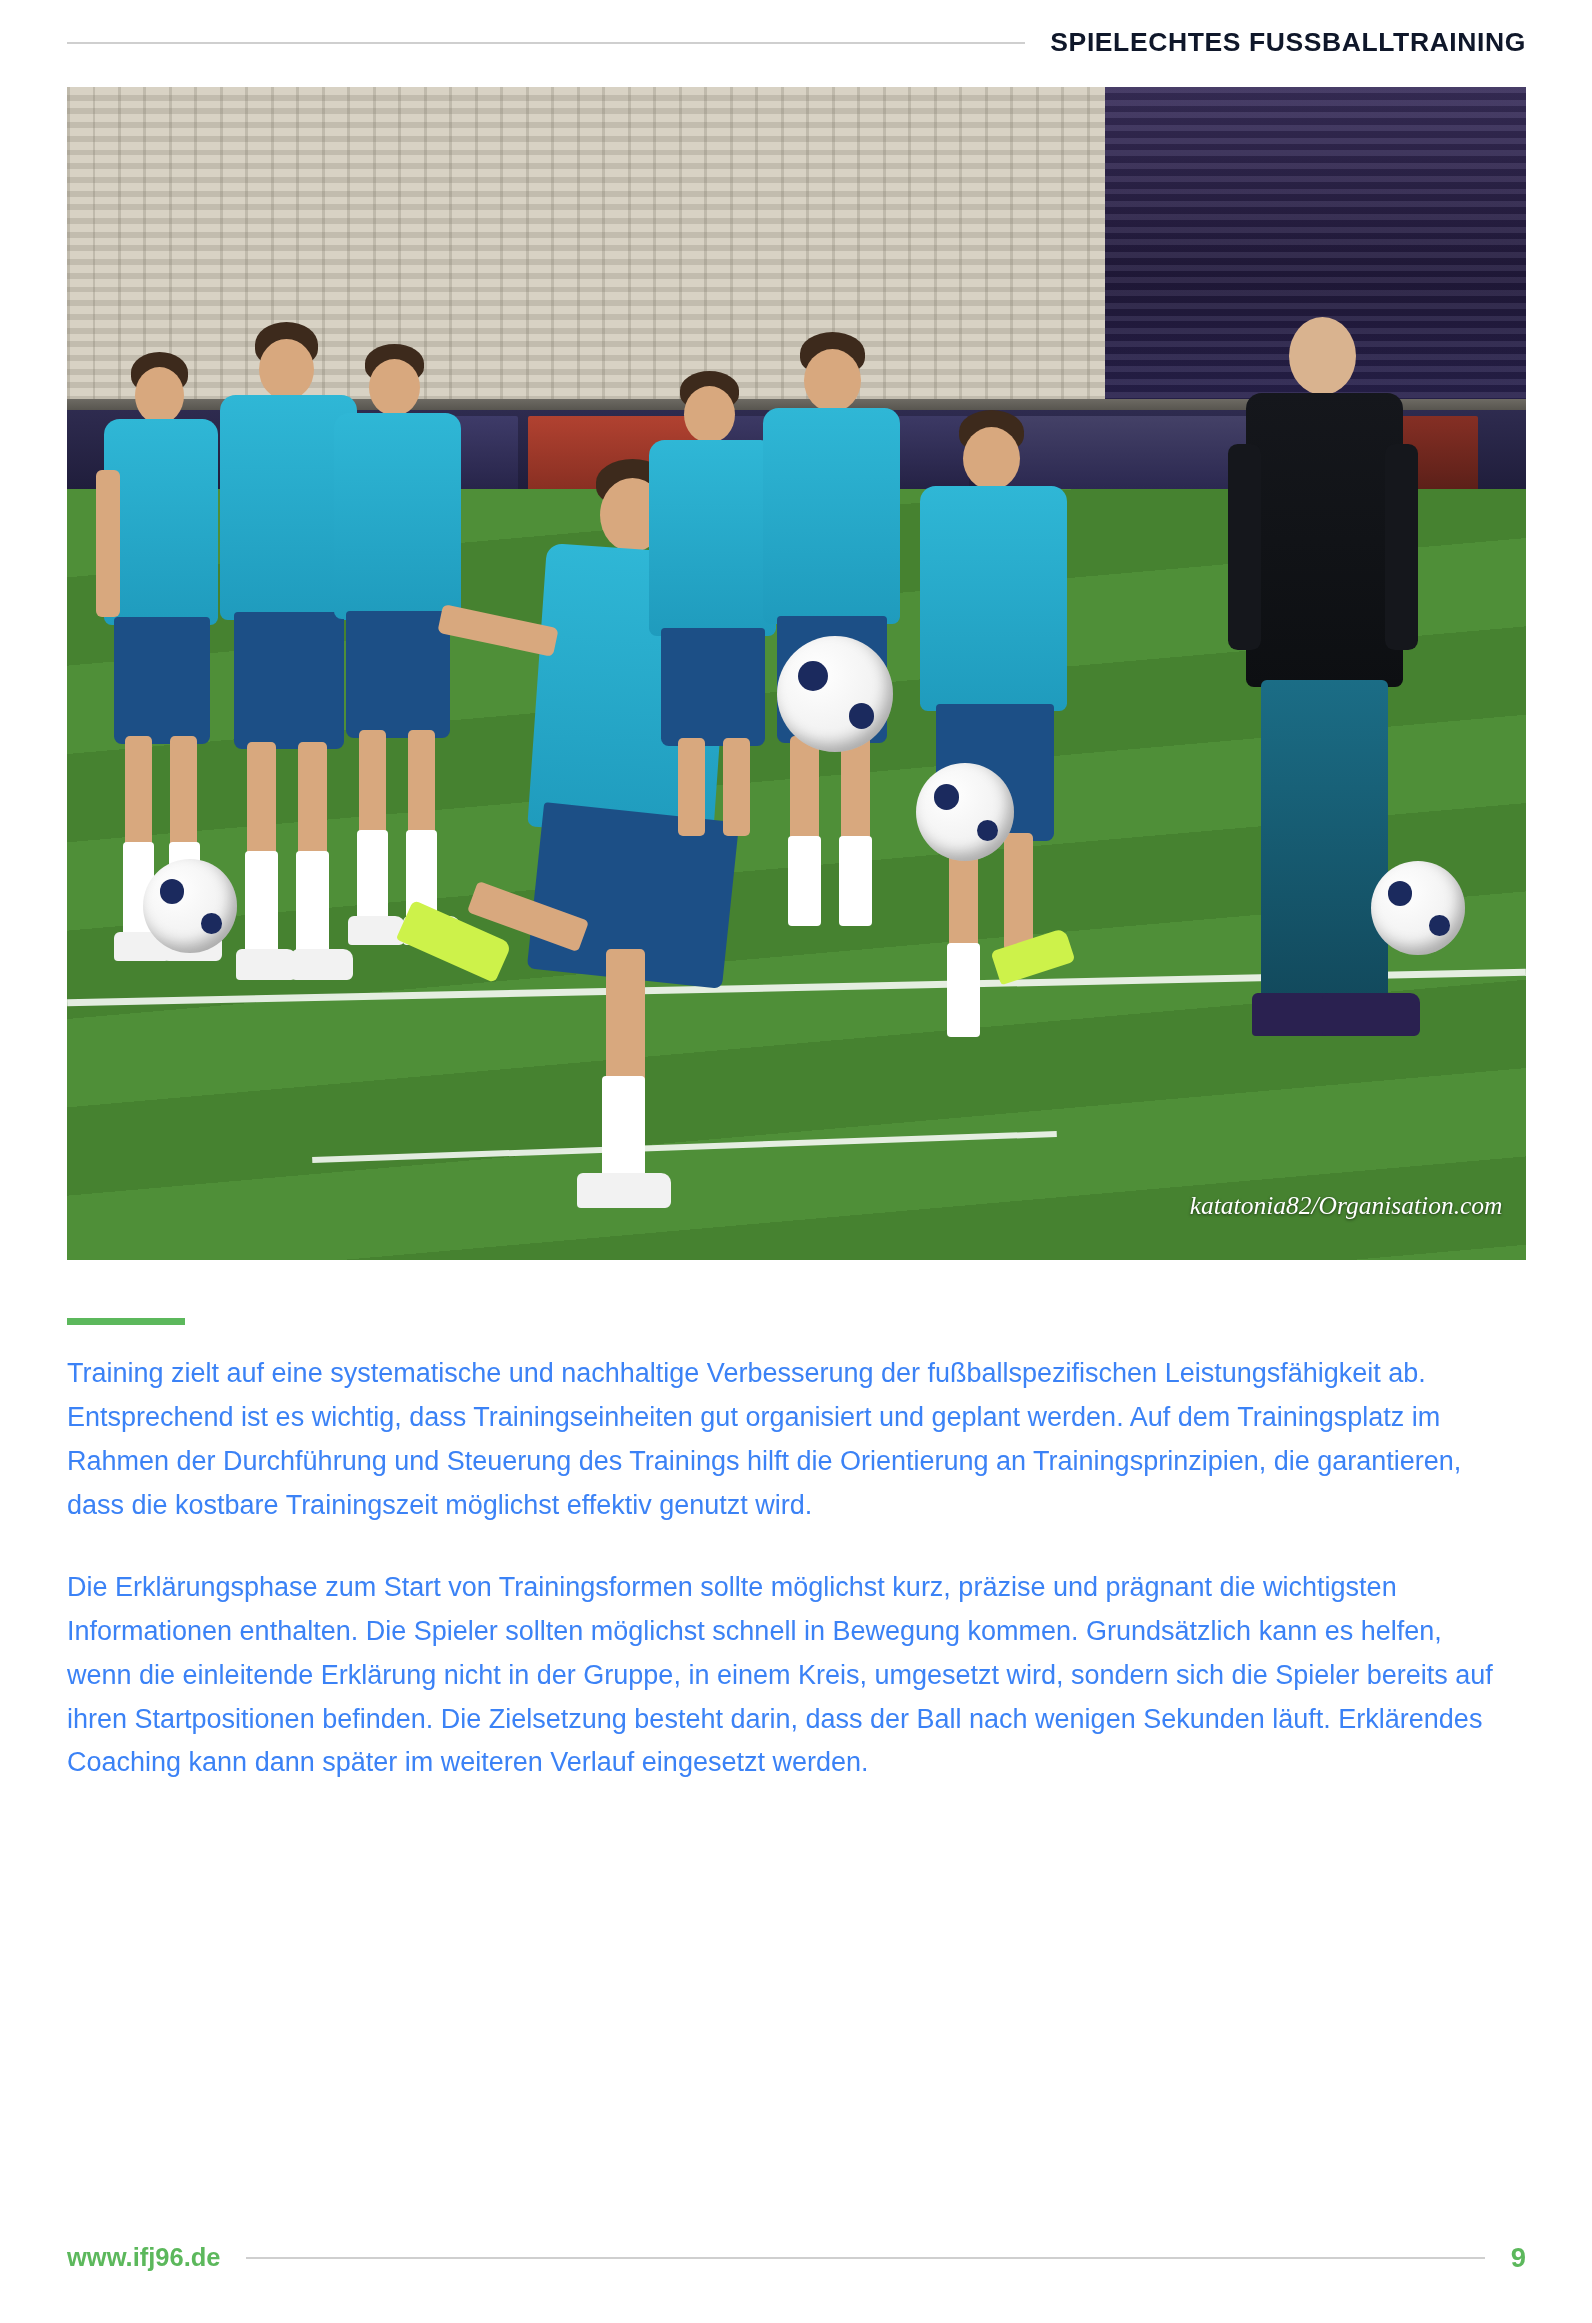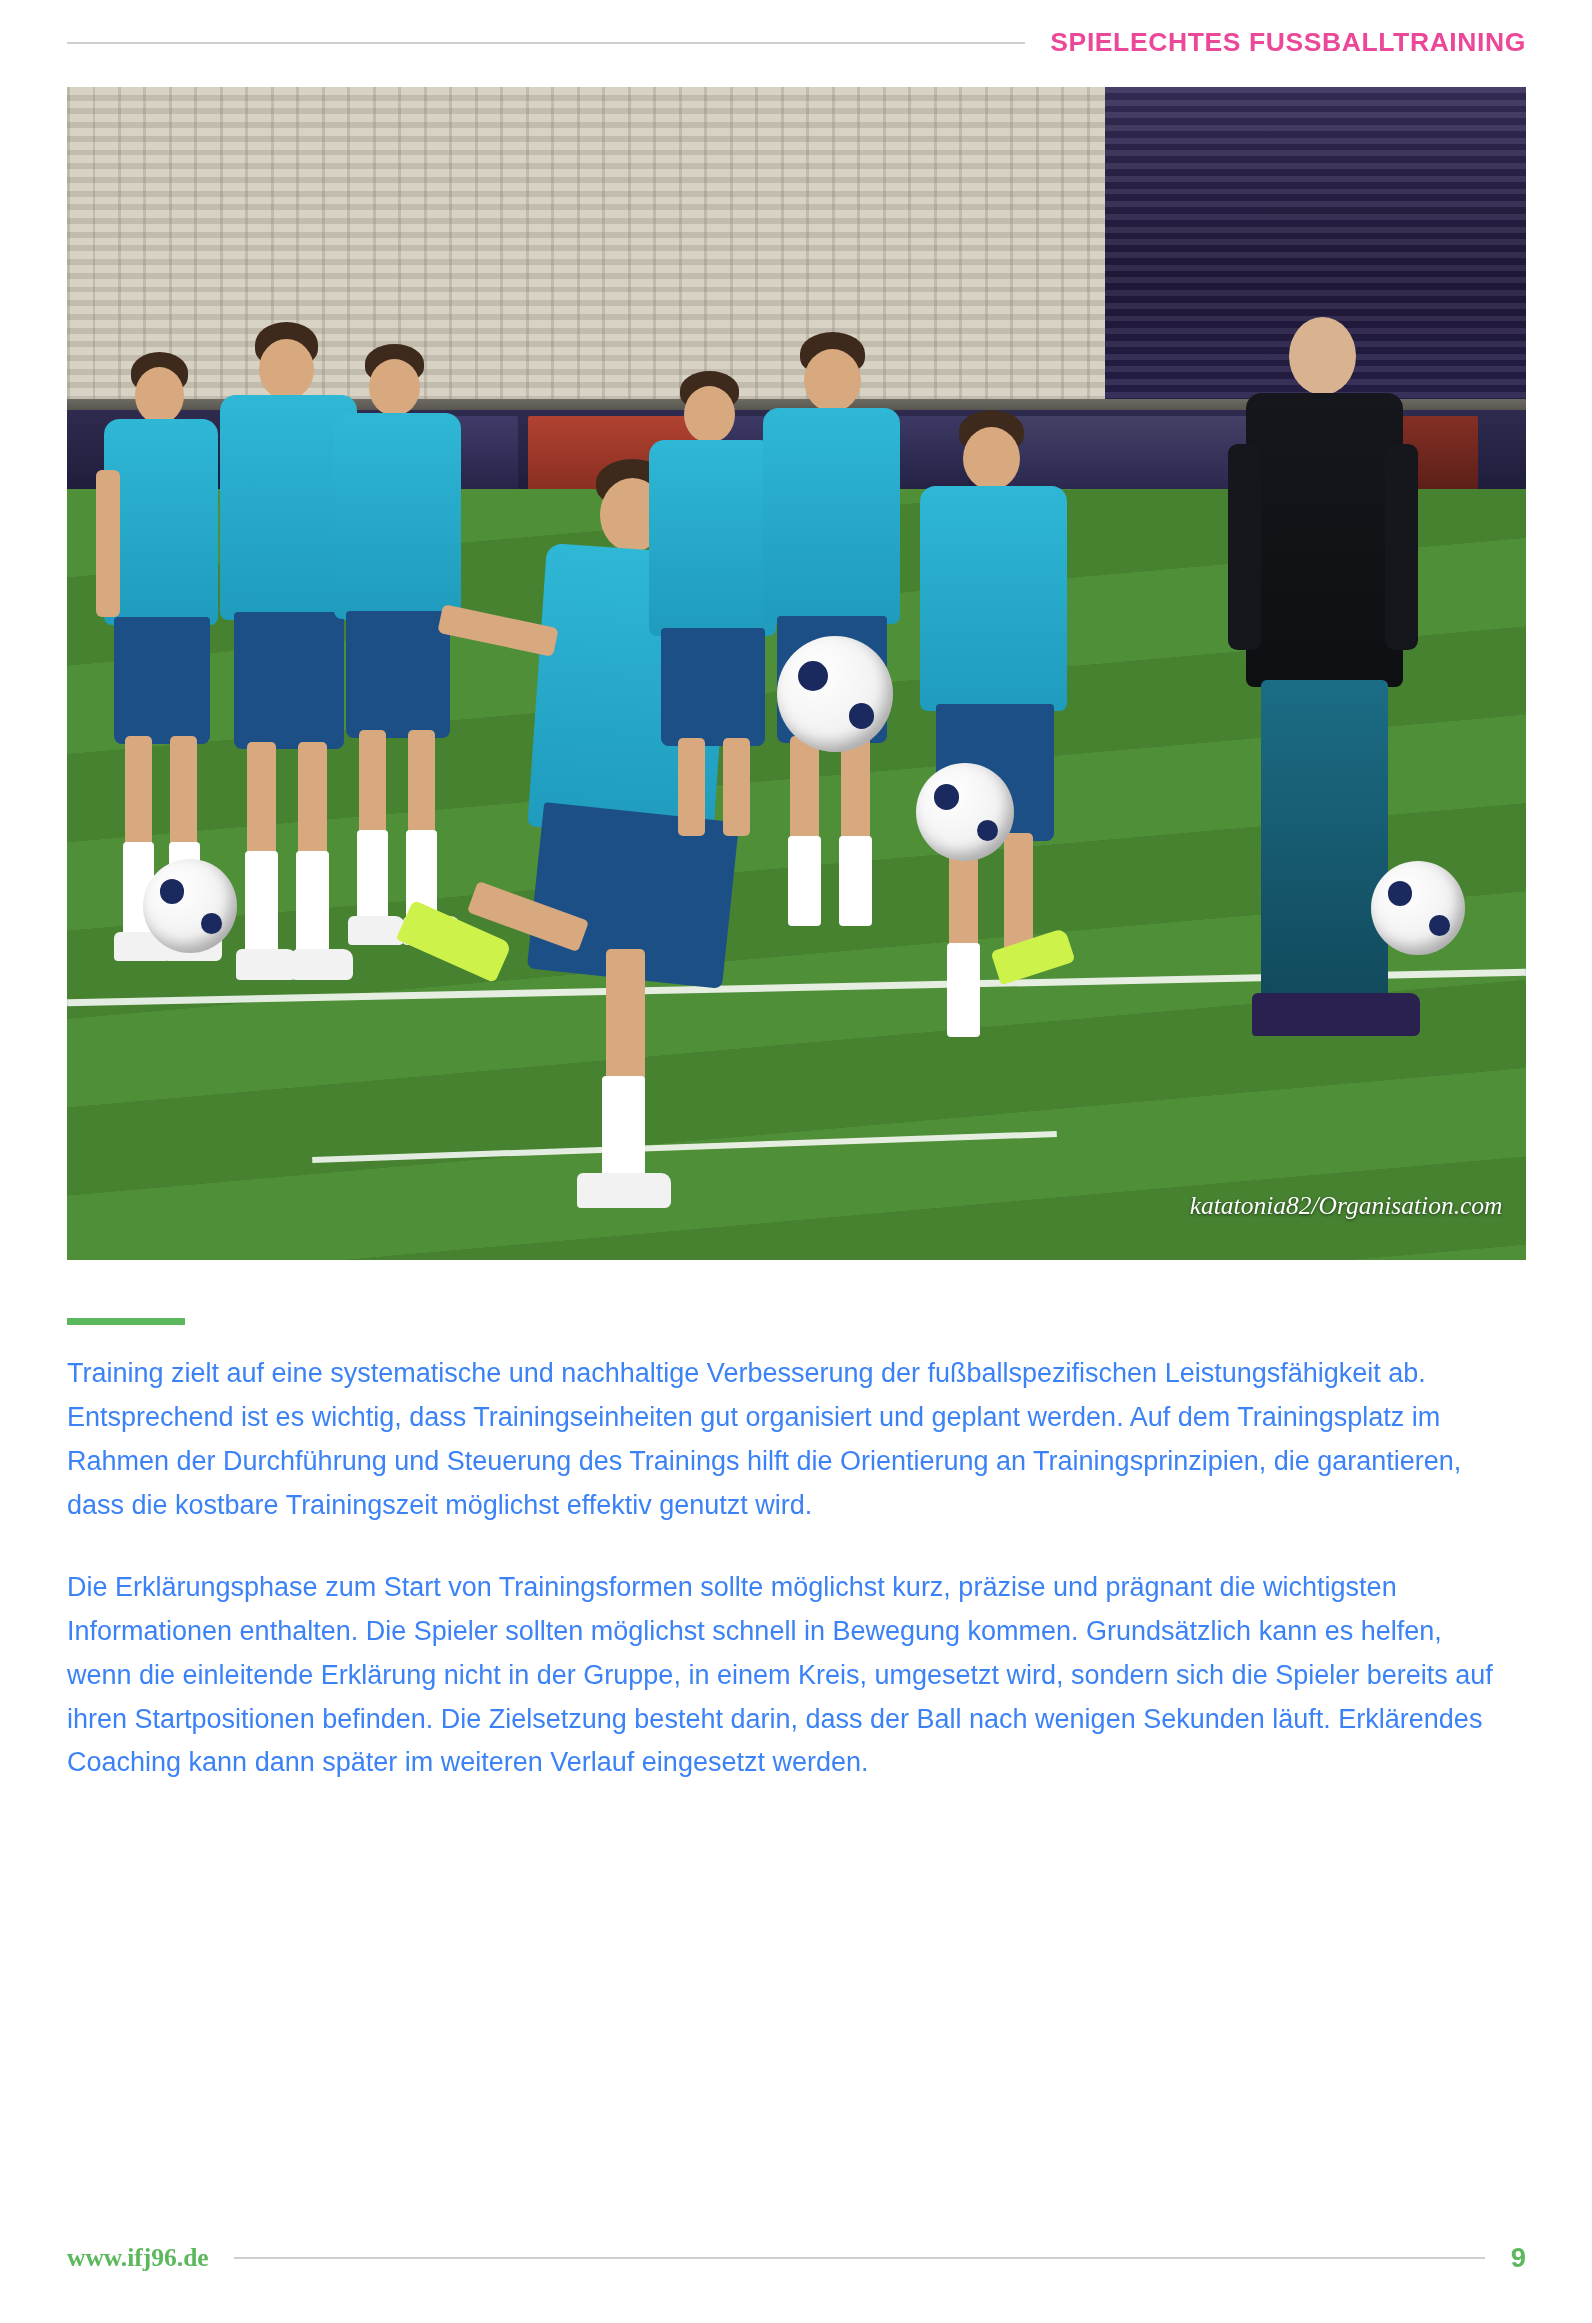--- a/index.html
+++ b/index.html
@@ -43,21 +43,21 @@
     height: 2px;
     background: #cfcfcf;
   }
   .header-title {
     position: relative;
     background: #ffffff;
     padding-left: 25.5px;
     font-size: 26.5px;
     letter-spacing: 0.6px;
     font-weight: 600;
-    color: #ec4899;
+    color: #0f172a;
     text-transform: uppercase;
     z-index: 2;
     line-height: 1;
   }
 
   
   .photo-wrap {
     position: relative;
     margin-top: 15.7px;
     width: 1459px;
@@ -238,21 +238,20 @@
     height: 39px;
     display: flex;
     align-items: center;
   }
   .footer-url {
     font-size: 25.5px;
     font-weight: 700;
     color: #5cb85c;
     padding-right: 25.5px;
     background: #fff;
-    font-family: Liberation Serif, serif;
   }
   .footer-rule {
     flex: 1;
     height: 2px;
     background: #cfcfcf;
   }
   .footer-page {
     font-size: 27.4px;
     font-weight: 700;
     color: #5cb85c;

